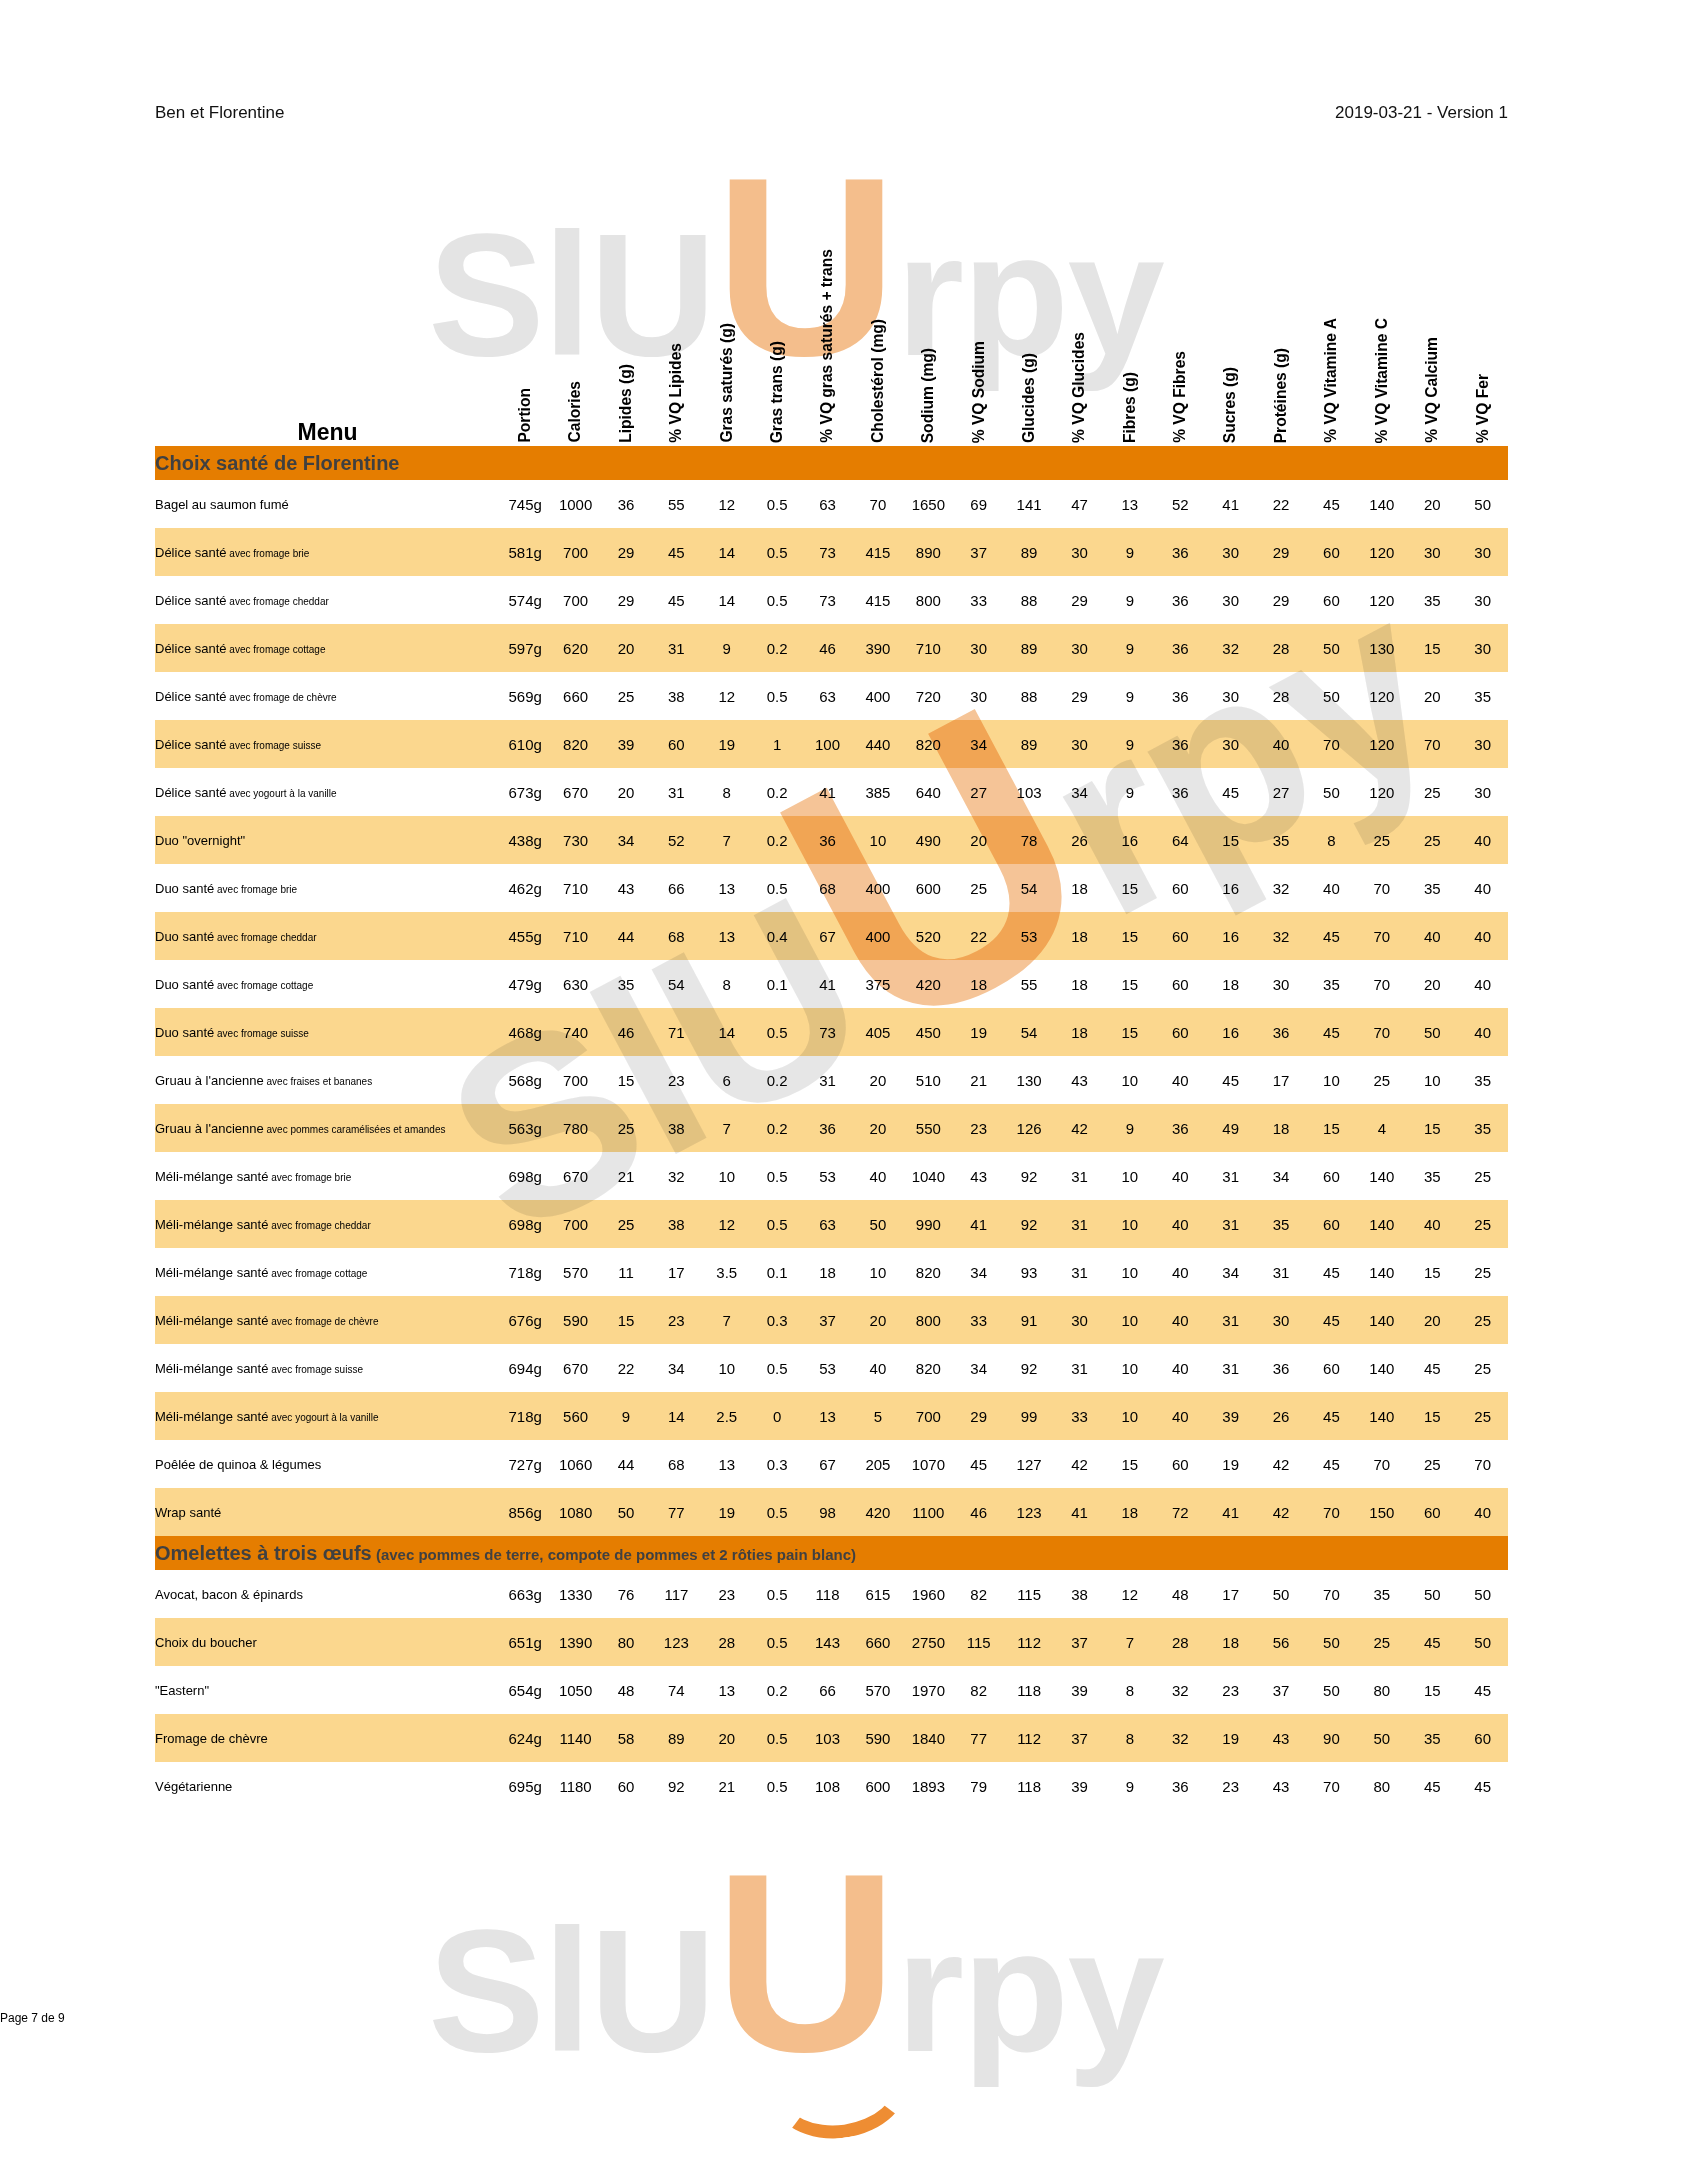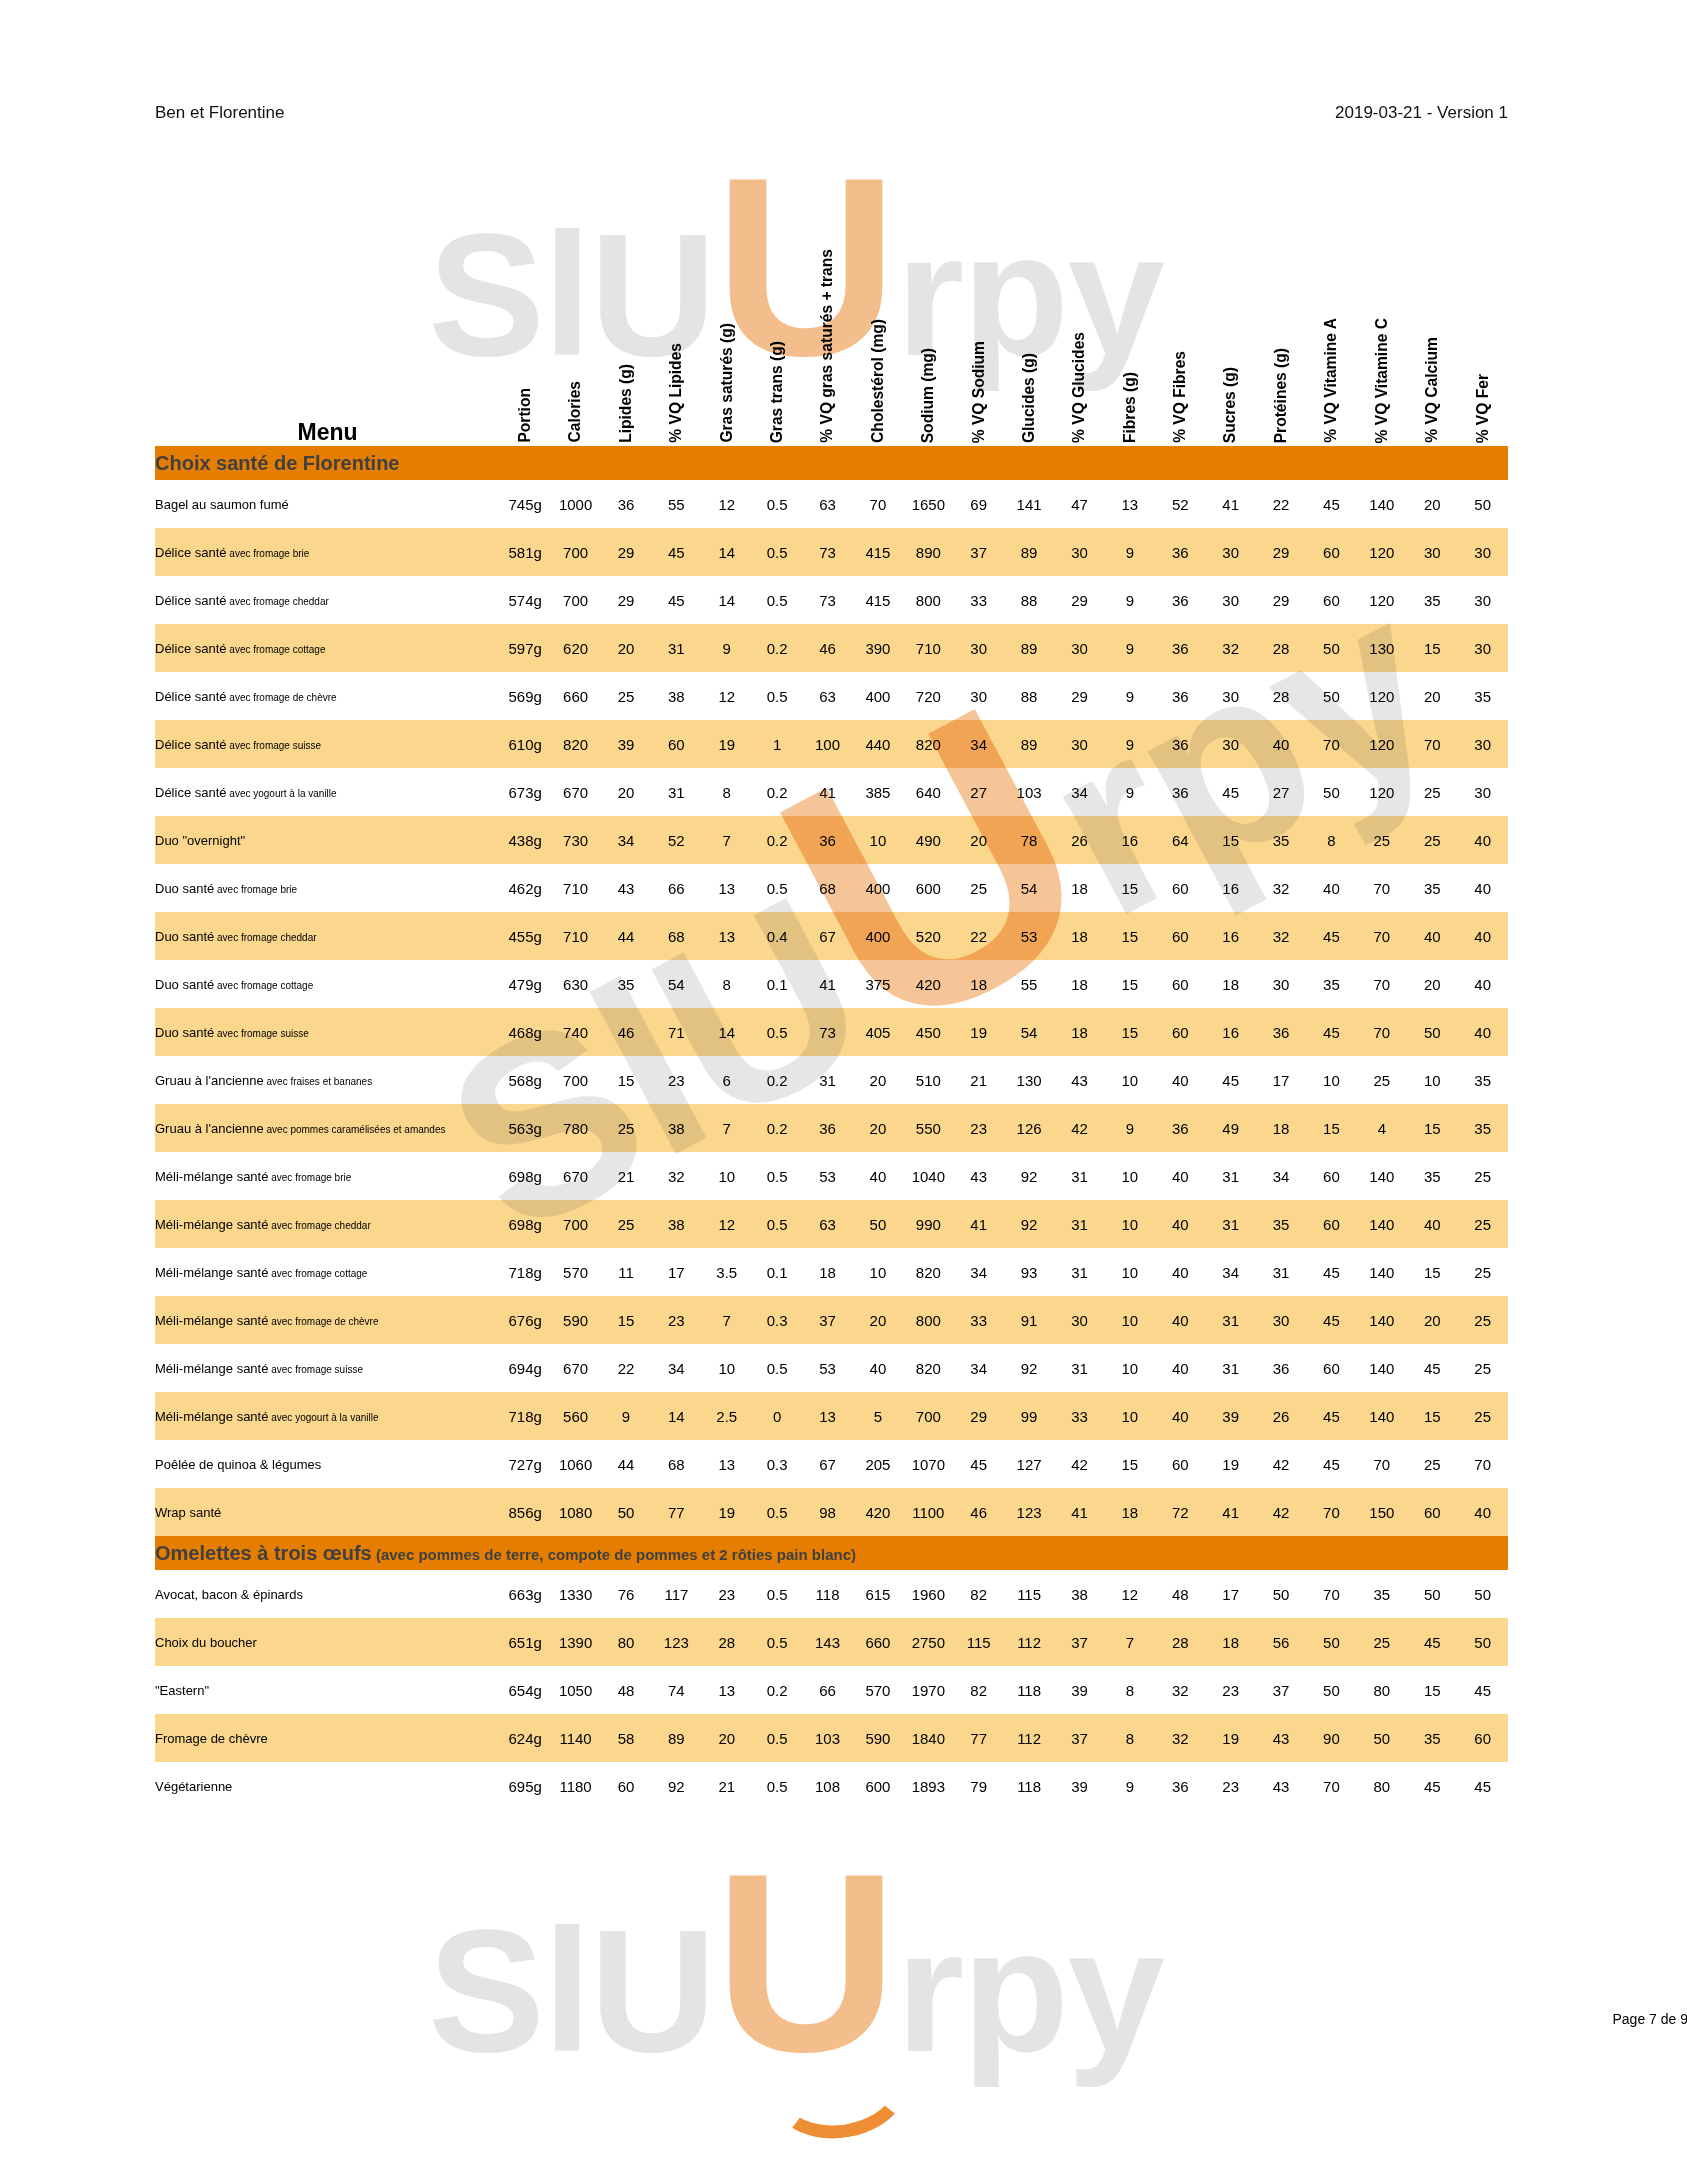--- a/index.html
+++ b/index.html
@@ -39,21 +39,21 @@
   tbody tr.item-row { height:48px; }
   tbody tr.item-row td { vertical-align:middle; }
   tr.alt td { background:var(--alt-color,#FBD78E); }
   .name-cell { padding:0 45px 0 6px; font-size:15px; line-height:1.15; }
   .item-main { font-size:13px; }
   .item-sub { font-size:10px; }
   .val { text-align:center; font-size:15px; }
 
   .footer {
     position:absolute; top:2011px; left:0; width:100%;
-    text-align:right; font-size:14px; z-index:2;
+    text-align:left; font-size:12px; z-index:2;
   }
 
   
   .wm {
     position:absolute; z-index:6; pointer-events:none; mix-blend-mode:multiply;
     font-weight:bold; white-space:nowrap; line-height:1; letter-spacing:-0.01em;
   }
   .wm .g { color:var(--wm-gray,#E4E4E4); }
   .wm .o { color:var(--wm-orange,#F4BE8C); font-size:1.45em; position:relative; }
   .wm-top { left:428px; top:141px; font-size:175px; }

